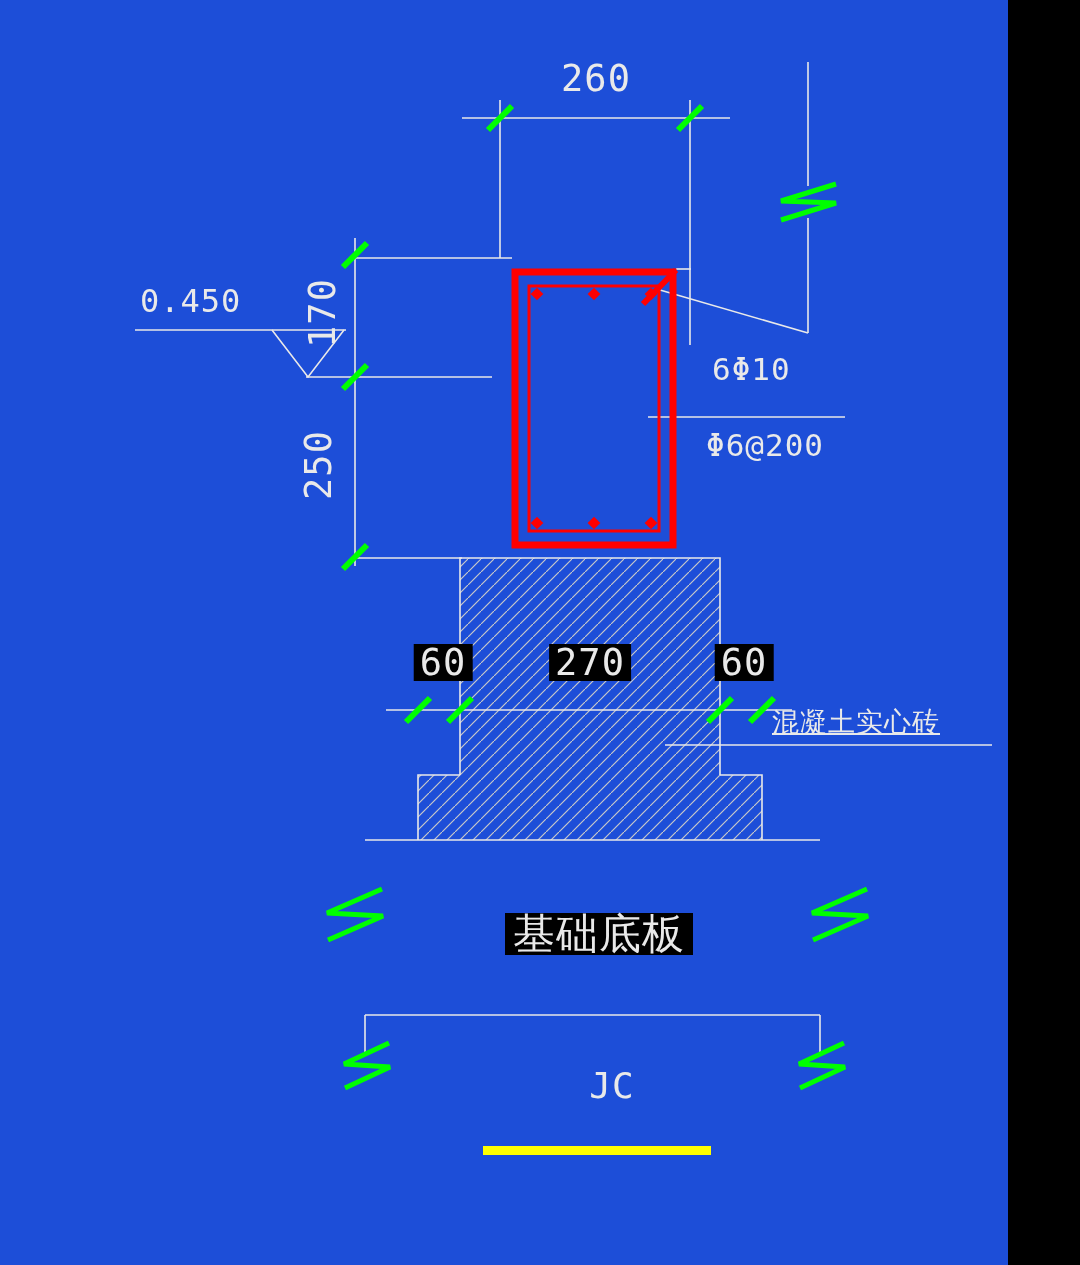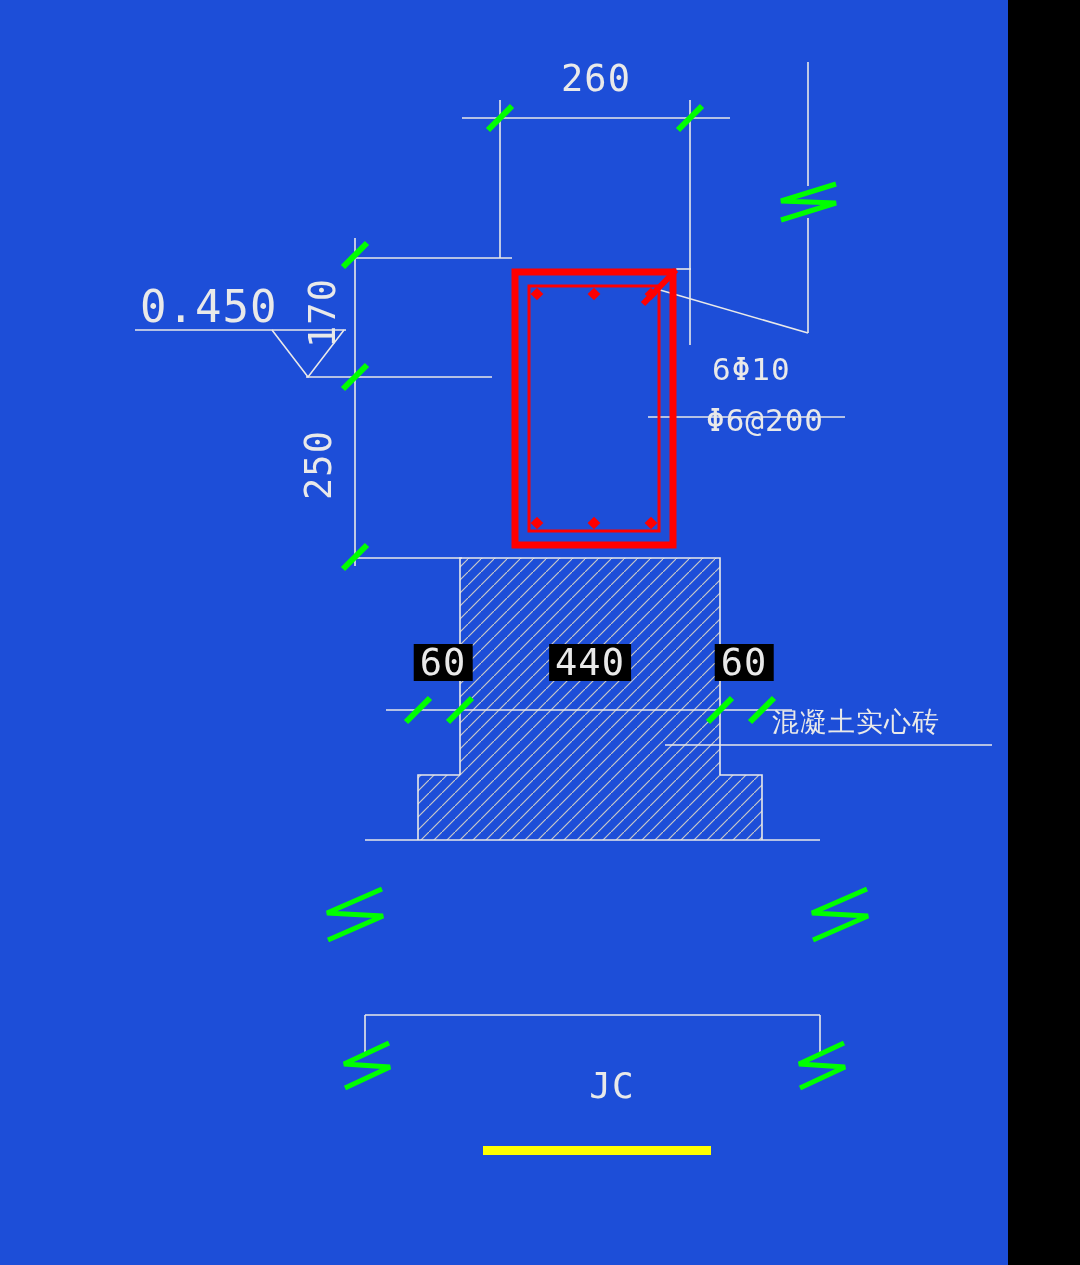--- a/index.html
+++ b/index.html
@@ -25,24 +25,24 @@
     color:#e9e9e9;
     white-space:nowrap;
     z-index:5;
     letter-spacing:1px;
     line-height:1;
     transform:translate(-50%,-50%) rotate(-90deg);
   }
   .dimtext{font-size:37px;}
   .onhatch{background:#000;padding:0 6px;}
   .rebartext{font-size:31px;}
-  .notetext{font-size:27px;}
+  .notetext{font-size:27px;text-decoration:underline;}
   .slabtext{font-size:42px;background:#000;padding:0 8px;}
   .titletext{font-size:36px;}
-  .elevtext{font-size:44px;}
+  .elevtext{font-size:32px;}
 </style>
 </head>
 <body>
 
 <div id="stage">
 
   <svg width="1080" height="1265" viewBox="0 0 1080 1265">
     <defs>
       <pattern id="hatch" patternUnits="userSpaceOnUse" width="13" height="13">
         <path d="M-2,15 L15,-2" stroke="#c9c9c9" stroke-width="1.2"></path>
@@ -145,26 +145,27 @@
   <div class="label dimtext cx" style="left:596px;top:60px;">260</div>
 
   <div class="label elevtext" style="left:140px;top:285px;">0.450</div>
 
   <div class="vlabel dimtext" style="left:322px;top:313px;">170</div>
 
   <div class="vlabel dimtext" style="left:318px;top:465px;">250</div>
 
   <div class="label rebartext" style="left:712px;top:354px;">6Φ10</div>
 
-  <div class="label rebartext" style="left:706px;top:405px;text-align:right;">Φ6@200</div>
+  <div class="label rebartext" style="left:706px;top:430px;text-align:right;">Φ6@200</div>
 
   <div class="label dimtext onhatch cx" style="left:443px;top:644px;">60</div>
 
-  <div class="label dimtext onhatch cx" style="left:590px;top:644px;">440</div>
+  <div class="label dimtext onhatch cx" style="left:590px;top:644px;">270</div>
 
   <div class="label dimtext onhatch cx" style="left:744px;top:644px;">60</div>
 
   <div class="label notetext" style="left:772px;top:708px;">混凝土实心砖</div>
 
+  <div class="label slabtext cx" style="left:599px;top:913px;">基础底板</div>
 
   <div class="label titletext cx" style="left:612px;top:1068px;">JC</div>
 
 </div>
 
 </body></html>

